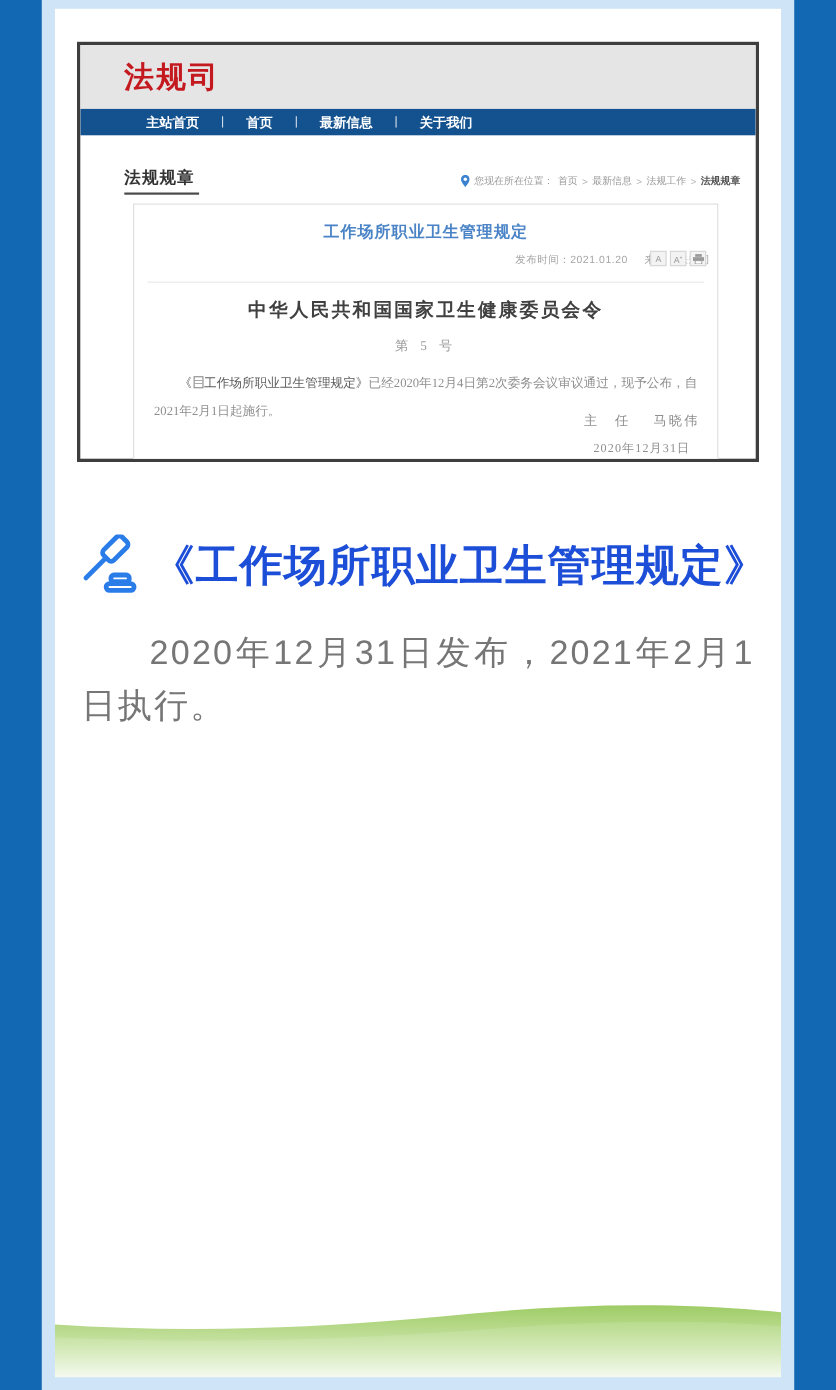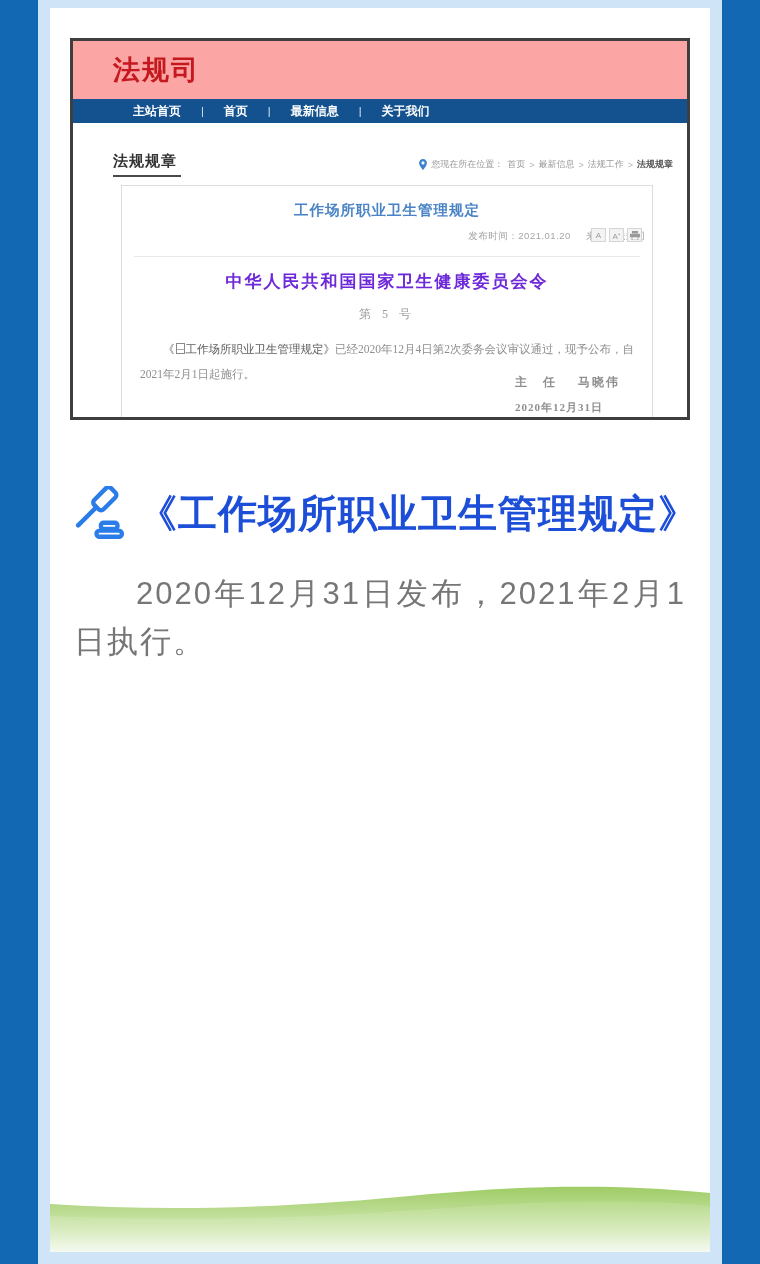--- a/index.html
+++ b/index.html
@@ -10,21 +10,21 @@
 
   
   .side-bar { position: absolute; top: 0; bottom: 0; width: 38px; background: #1268b2; z-index: 3; }
   .side-bar.left { left: 0; }
   .side-bar.right { right: 0; }
   .inner-bg { position: absolute; top: 0; bottom: 0; left: 38px; right: 38px; background: #cfe4f6; z-index: 1; }
   .content { position: absolute; top: 8px; bottom: 12px; left: 50px; width: 660px; background: #ffffff; z-index: 2; overflow: hidden; }
 
   
   .shot-card { margin: 30px 20px 0 20px; height: 382px; border: 3px solid #3e3e3e; background: #fff; overflow: hidden; }
-  .shot-header { height: 58px; display: flex; align-items: center; padding-left: 40px; background: #fca5a5; }
+  .shot-header { height: 58px; display: flex; align-items: center; padding-left: 40px; background: #e5e5e5; }
   .brand { color: #c41a1f; font-size: 27px; font-weight: bold; letter-spacing: 2px; }
   .shot-nav { height: 24px; background: #14528f; display: flex; align-items: center; padding-left: 60px; gap: 20px; }
   .shot-nav a { color: #ffffff; font-size: 12px; font-weight: bold; text-decoration: none; cursor: pointer; }
   .shot-nav .sep { color: rgba(255,255,255,0.85); font-size: 11px; }
 
   .crumb-row { display: flex; align-items: flex-end; justify-content: space-between; padding: 29px 14px 0 40px; }
   .section-title { font-size: 15px; font-weight: bold; color: #333; letter-spacing: 1px; border-bottom: 2px solid #4a4a4a; padding: 0 4px 4px 0; }
   .crumbs { font-size: 9px; color: #9a9a9a; display: flex; align-items: center; gap: 4px; padding-bottom: 6px; }
   .crumbs .pin { width: 8px; height: 11px; display: inline-block; }
   .crumbs a { color: #9a9a9a; text-decoration: none; cursor: pointer; }
@@ -35,27 +35,27 @@
   .article-title { text-align: center; color: #4a84c6; font-size: 14.5px; font-weight: bold; letter-spacing: 1px; padding-top: 15px; }
   .meta-row { position: relative; margin-top: 10px; height: 18px; }
   .meta-center { text-align: right; font-size: 9.5px; color: #a5a5a5; letter-spacing: 0.5px; }
   .meta-center span { margin: 0 6px; }
   .tool-btns { position: absolute; right: 10px; top: -2px; display: flex; gap: 3px; }
   .tool-btn { width: 15px; height: 14px; border: 1px solid #d5d5d5; background: #f3f3f3; color: #9a9a9a;
               font-size: 8px; display: flex; align-items: center; justify-content: center; cursor: pointer; }
   .article-divider { border: none; border-top: 1px solid #e9e9e9; margin: 8px 12px 0 12px; }
 
   .serif { font-family: "Liberation Serif", serif; }
-  .decree-heading { text-align: center; font-size: 17px; color: #6d28d9; letter-spacing: 2px; margin-top: 13px; font-weight: bold; }
+  .decree-heading { text-align: center; font-size: 17px; color: #404040; letter-spacing: 2px; margin-top: 13px; font-weight: bold; }
   .decree-number { text-align: center; font-size: 12px; color: #9c9c9c; letter-spacing: 4px; margin-top: 13px; }
   .decree-body { font-size: 11.5px; color: #8f8f8f; line-height: 25px; text-align: justify; margin: 14px 18px 0 18px; text-indent: 2em; }
   .decree-body .doc-link { color: #5c5c5c; text-decoration: none; cursor: pointer; }
   .attach-ic { display: inline-block; width: 9px; height: 11px; border: 1px solid #8a8a8a; vertical-align: -1px; margin: 0 1px;
                background: linear-gradient(#fff 30%, #aaa 30%, #aaa 38%, #fff 38%, #fff 55%, #aaa 55%, #aaa 63%, #fff 63%); }
-  .sign-block { position: absolute; right: 32px; bottom: 28px; text-align: left; color: #8f8f8f; font-weight: bold; }
+  .sign-block { position: absolute; right: 16px; bottom: 28px; text-align: center; color: #8f8f8f; }
   .sign-line1 { font-size: 12px; letter-spacing: 2px; }
   .sign-line1 .name { margin-left: 16px; }
   .sign-line2 { font-size: 11px; margin-top: 9px; letter-spacing: 1px; }
 
   
   .sum-heading-row { display: flex; align-items: center; gap: 10px; margin: 66px 24px 0 22px; }
   .gavel { width: 56px; height: 56px; flex: 0 0 auto; }
   .sum-heading { color: #1d4ed8; font-size: 39px; font-weight: bold; letter-spacing: 1px; white-space: nowrap; }
 
   .sum-body { margin: 28px 24px 0 24px; }

